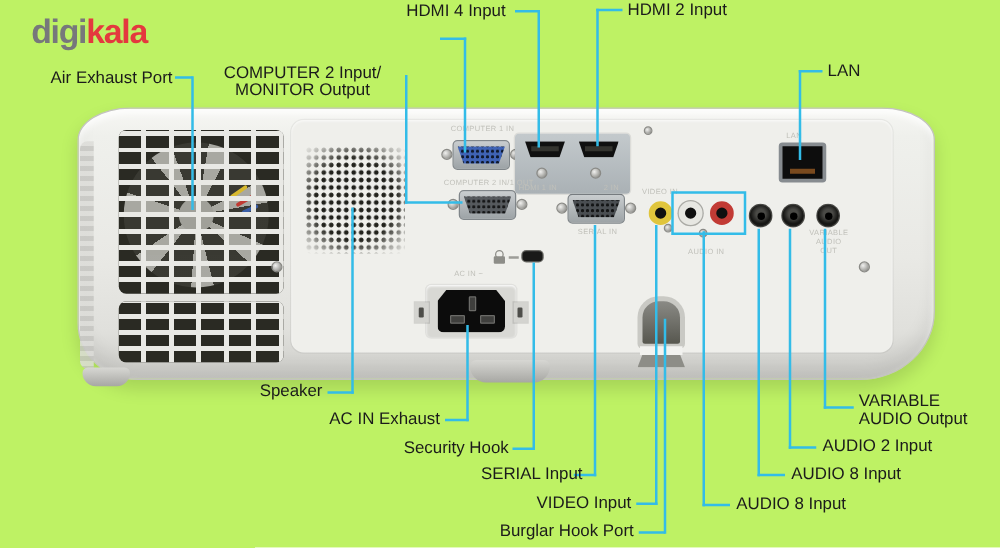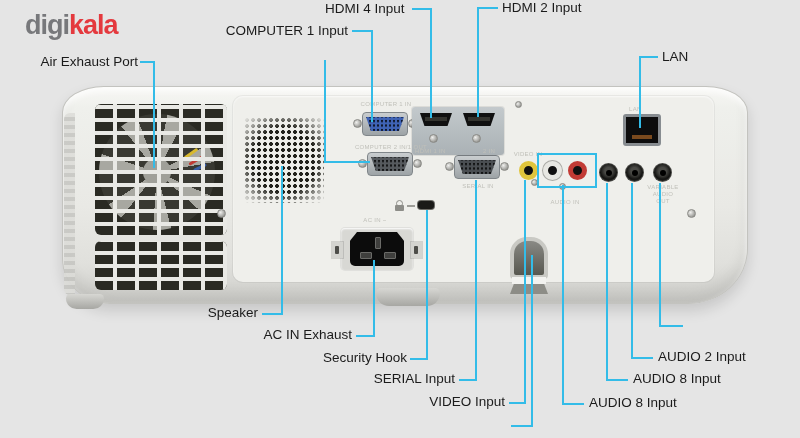--- a/index.html
+++ b/index.html
@@ -1,17 +1,17 @@
 <!DOCTYPE html>
 <html><head>
 <meta charset="utf-8">
 <style>
   :root{ --cyan:#33bce8; --body:#e9e9e5; --ink:#1b1b1b; }
   html,body{margin:0;padding:0;background:#fff;}
-  .stage{position:relative;width:800px;height:438px;background:#e5e5e5;overflow:hidden;
+  .stage{position:relative;width:800px;height:438px;background:#bef264;overflow:hidden;
          font-family:"Liberation Sans",sans-serif;text-decoration:underline;}
   
   .logo{position:absolute;left:25px;top:10px;font-size:27px;font-weight:bold;letter-spacing:-1px;}
   .logo .g{color:#77787b;} .logo .r{color:#e4393e;}
   
   .lbl{position:absolute;font-size:13.5px;line-height:14px;color:var(--ink);white-space:nowrap;z-index:12;}
   .lbl.c{text-align:center;white-space:normal;}
   .cl{position:absolute;background:var(--cyan);z-index:11;}
   .v{width:2px;} .h{height:2px;}
   .hlbox{position:absolute;border:2px solid var(--cyan);z-index:11;background:transparent;}
@@ -248,26 +248,34 @@
 
   <div class="cl v" style="left:631px;top:183px;height:176px;"></div>
   <div class="cl h" style="left:631px;top:357px;width:22px;"></div>
 
   <div class="cl v" style="left:659px;top:183px;height:144px;"></div>
   <div class="cl h" style="left:659px;top:325px;width:24px;"></div>
 
   <div class="hlbox" style="left:537px;top:153px;width:56px;height:31px;"></div>
 
   <div class="lbl" style="right:662px;top:55px;">Air Exhaust Port</div>
-  <div class="lbl" style="right:452px;top:24px;">COMPUTER 1 Input</div>
+  <div class="lbl c" style="right:495px;top:51px;">
+    <span>COMPUTER 2 Input/</span><br>
+    <span>MONITOR Output</span>
+  </div>
   <div class="lbl" style="left:325px;top:2px;">HDMI 4 Input</div>
   <div class="lbl" style="left:502px;top:1px;">HDMI 2 Input</div>
   <div class="lbl" style="left:662px;top:50px;">LAN</div>
   <div class="lbl" style="right:542px;top:306px;">Speaker</div>
   <div class="lbl" style="right:448px;top:328px;">AC IN Exhaust</div>
   <div class="lbl" style="right:393px;top:351px;">Security Hook</div>
-  <div class="lbl" style="right:345px;top:372px;">SERIAL Input</div>
+  <div class="lbl" style="right:334px;top:372px;">SERIAL Input</div>
   <div class="lbl" style="right:295px;top:395px;">VIDEO Input</div>
+  <div class="lbl" style="right:293px;top:418px;">Burglar Hook Port</div>
   <div class="lbl" style="left:589px;top:396px;">AUDIO 8 Input</div>
   <div class="lbl" style="left:633px;top:372px;">AUDIO 8 Input</div>
   <div class="lbl" style="left:658px;top:350px;">AUDIO 2 Input</div>
+  <div class="lbl" style="left:687px;top:314px;">
+    <span>VARIABLE</span><br>
+    <span>AUDIO Output</span>
+  </div>
 
 </div>
 
 </body></html>

